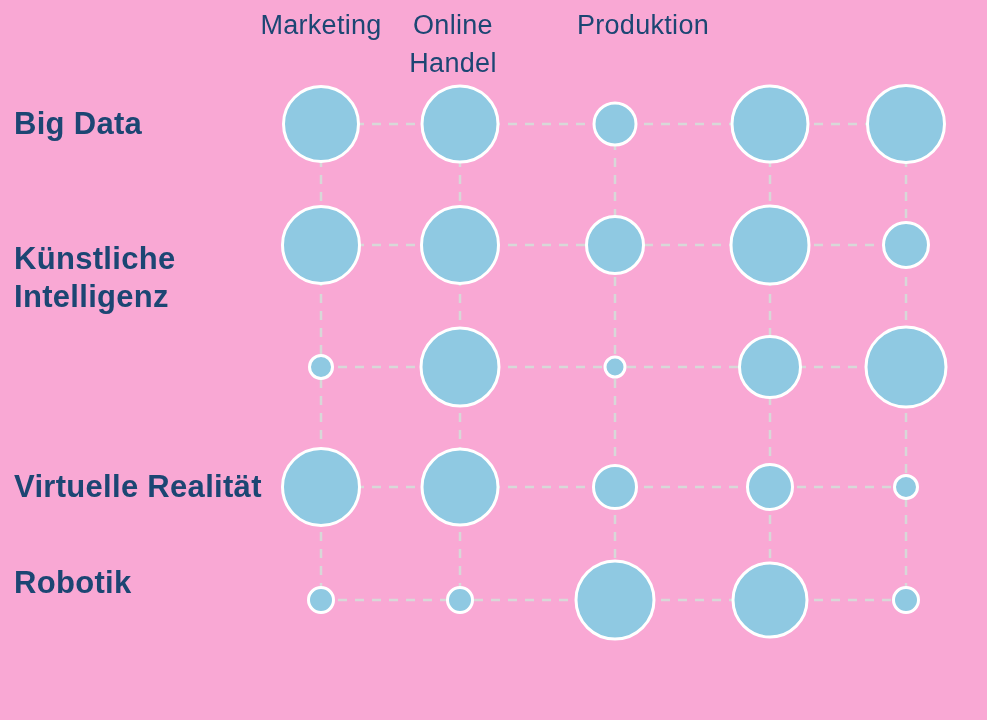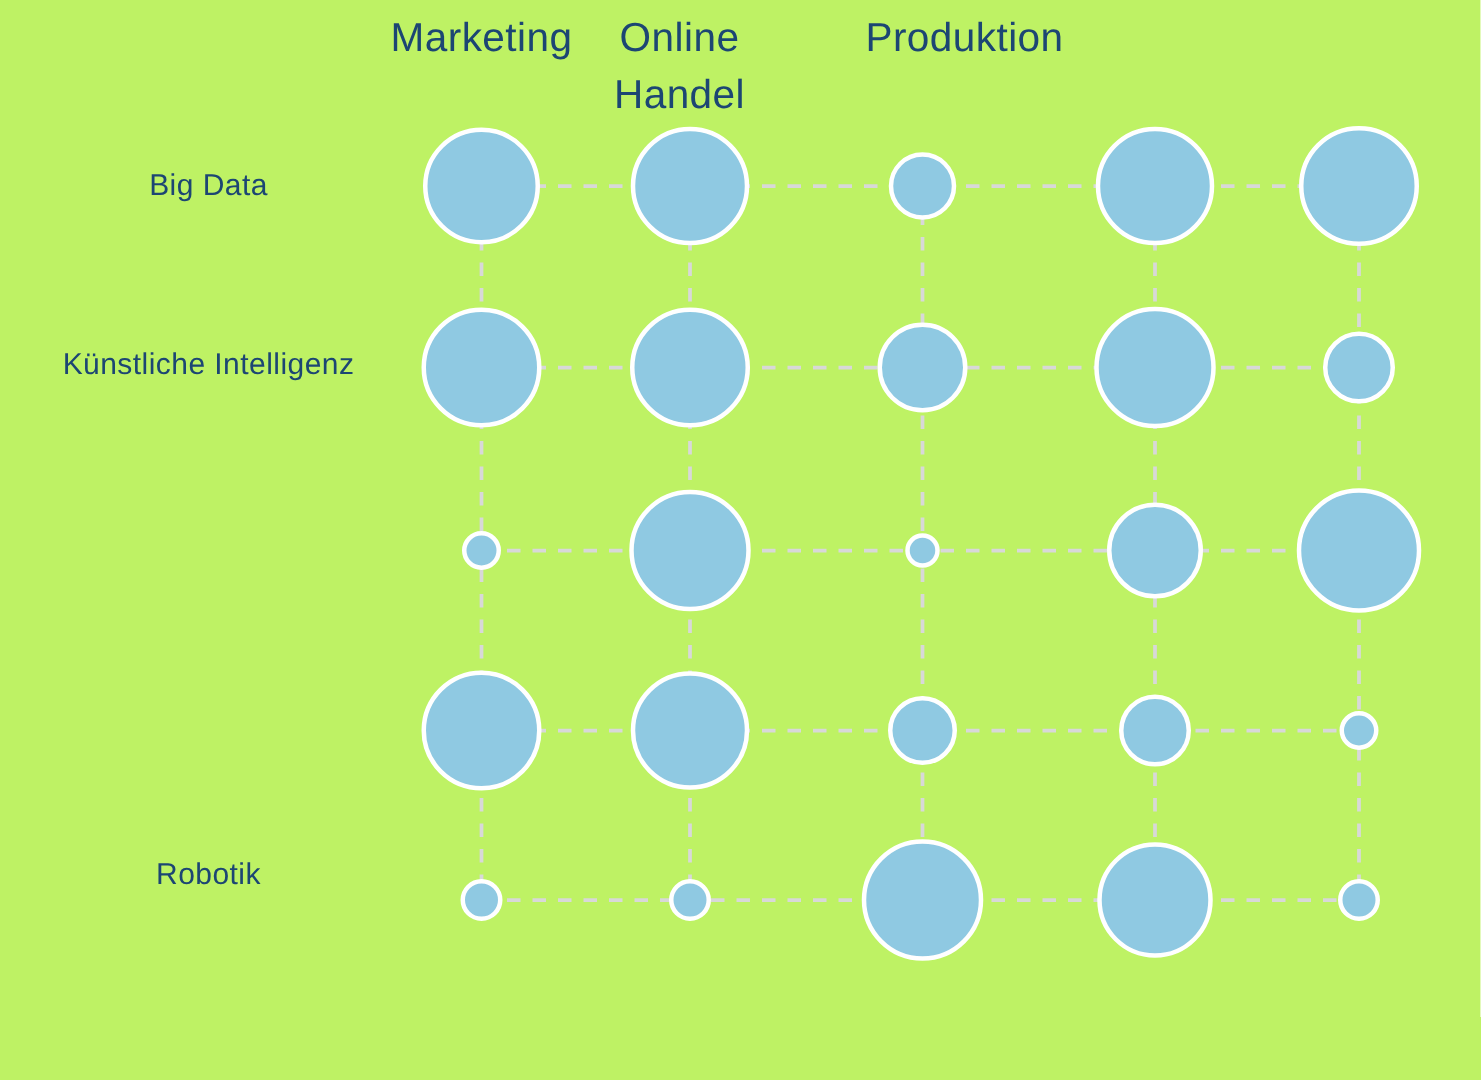--- a/index.html
+++ b/index.html
@@ -4,21 +4,21 @@
 <style>
   html, body {
     margin: 0;
     padding: 0;
     background: #ffffff;
   }
   #stage {
     position: relative;
     width: 987px;
     height: 720px;
-    background: #bef264;
+    background: #f9a8d4;
     font-family: "Liberation Sans", sans-serif;
     color: #1c4673;
     overflow: hidden;
   }
   #chart-svg {
     position: absolute;
     left: 0;
     top: 0;
   }
   .col-header {
@@ -28,25 +28,26 @@
     text-align: center;
     font-size: 27px;
     line-height: 38px;
     letter-spacing: 0.3px;
     color: #1c4673;
   }
   .row-label {
     position: absolute;
     left: 14px;
     width: 250px;
-    text-align: center;
-    font-size: 20px;
+    text-align: left;
+    font-size: 31px;
     line-height: 38px;
     letter-spacing: 0.3px;
     color: #1c4673;
+    font-weight: bold;
   }
   .caption {
     position: absolute;
     left: 573px;
     top: 672px;
     transform: translateX(-50%);
     white-space: nowrap;
     font-size: 26px;
     letter-spacing: 0.3px;
     color: #1c4673;
@@ -93,17 +94,18 @@
       <circle cx="615" cy="600" r="39" fill="#8fc9e2" stroke="#ffffff" stroke-width="3"></circle>
       <circle cx="770" cy="600" r="37" fill="#8fc9e2" stroke="#ffffff" stroke-width="3"></circle>
       <circle cx="906" cy="600" r="12.5" fill="#8fc9e2" stroke="#ffffff" stroke-width="3"></circle>
     </svg>
 
   <div class="col-header" style="left:246px;">Marketing</div>
   <div class="col-header" style="left:378px;">Online Handel</div>
   <div class="col-header" style="left:568px;">Produktion</div>
 
   <div class="row-label" style="top:105px;">Big Data</div>
-  <div class="row-label" style="top:224px;">Künstliche Intelligenz</div>
+  <div class="row-label" style="top:240px;">Künstliche Intelligenz</div>
+  <div class="row-label" style="top:468px;">Virtuelle Realität</div>
   <div class="row-label" style="top:564px;">Robotik</div>
 
 
 </div>
 
 </body></html>

